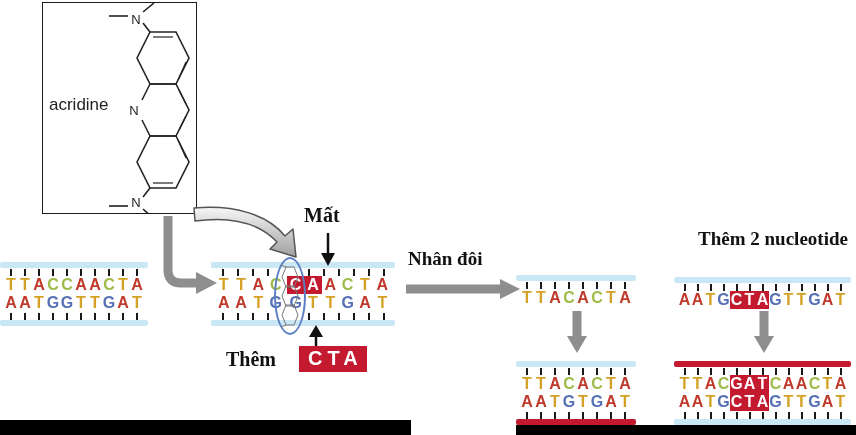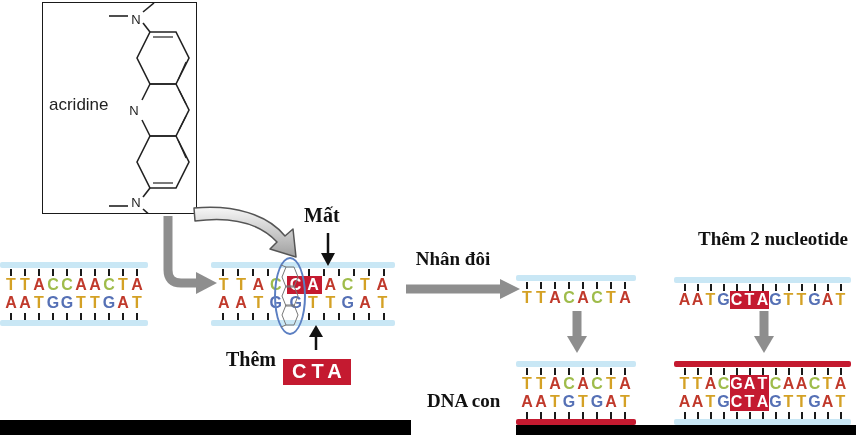--- a/index.html
+++ b/index.html
@@ -32,23 +32,23 @@
   #dna-ins-single{left:674px;top:277px;}
   #dna-ins-duplex{left:674px;top:361px;}
 
   
   #acridine-ellipse{left:63px;top:-5px;width:28px;height:74px;border:2px solid #5b7fc2;
      border-radius:50%;display:flex;align-items:center;justify-content:center;background:transparent;}
 
   
   #label-mat{left:304px;top:204px;font-size:20px;}
   #label-them{left:226px;top:348px;font-size:20px;}
-  #cta-box{left:283px;top:346px;background:var(--box-red);color:#fff;font-weight:bold;
-           font-size:20px;letter-spacing:5px;padding:1px 4px 2px 9px;margin-top:13px;}
-  #label-nhandoi{left:408px;top:248px;width:90px;text-align:center;font-size:19px;}
+  #cta-box{left:299px;top:346px;background:var(--box-red);color:#fff;font-weight:bold;
+           font-size:20px;letter-spacing:5px;padding:1px 4px 2px 9px;}
+  #label-nhandoi{left:408px;top:248px;width:90px;text-align:left;font-size:19px;}
   #header-mat2{left:505px;top:228px;width:155px;text-align:center;font-size:19px;}
   #header-them3{left:690px;top:228px;width:166px;text-align:center;font-size:19px;}
   #label-dnacon{left:427px;top:390px;font-size:19px;}
 
   #black-bar-left{left:0;top:420px;width:411px;height:15px;background:#000;}
   #black-bar-right{left:516px;top:425px;width:340px;height:10px;background:#000;}
 </style>
 </head>
 <body>
 
@@ -623,17 +623,16 @@
         <div class="cell">
           <div class="tick"></div>
         </div>
         <div class="cell">
           <div class="tick"></div>
         </div>
       </div>
       <div class="bar" style="background:#c9e7f5"></div>
     </div>
 
-  <span class="abs serif-label" id="label-dnacon">DNA con</span>
 
   <div class="abs" id="black-bar-left"></div>
   <div class="abs" id="black-bar-right"></div>
 </div>
 
 </body></html>

